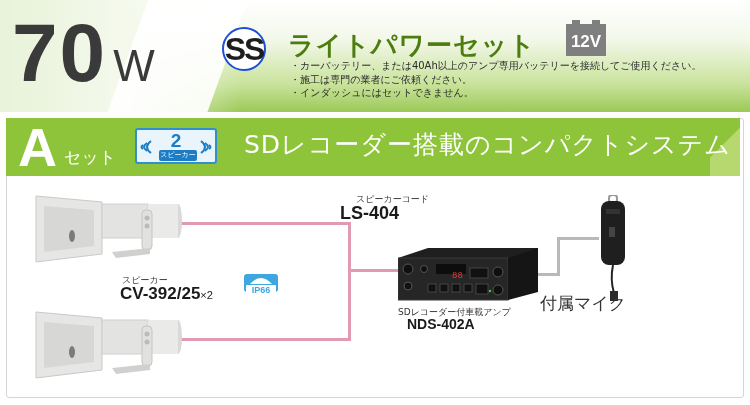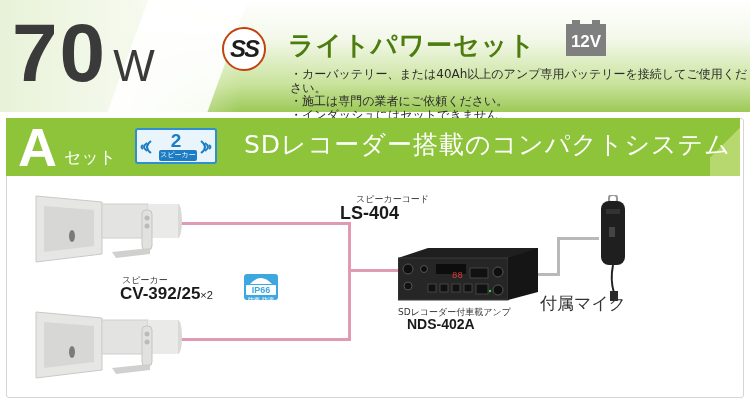--- a/index.html
+++ b/index.html
@@ -22,39 +22,39 @@
   }
   .watt {
     position: absolute; left: 12px; top: 12px; color: #3a3a3a;
     font-family: "Liberation Sans", sans-serif; font-weight: bold; line-height: 1;
   }
   .watt .num { font-size: 82px; letter-spacing: 2px; }
   .watt .unit { font-size: 44px; font-weight: normal; margin-left: 6px; }
 
   .ss-badge {
     position: absolute; left: 222px; top: 27px; width: 44px; height: 44px; border-radius: 50%;
-    background: #ffffff; border: 2px solid #c2410c; display: flex; align-items: center; justify-content: center;
-    font-family: "Liberation Sans", sans-serif; font-weight: bold; font-size: 24px; color: #1e1e1e; letter-spacing: -2px; font-style: italic;
+    background: #ffffff; border: 2px solid #1d4ed8; display: flex; align-items: center; justify-content: center;
+    font-family: "Liberation Sans", sans-serif; font-weight: bold; font-size: 32px; color: #1e1e1e; letter-spacing: -2px;
   }
   .set-title {
     position: absolute; left: 288px; top: 28px; font-size: 26px; font-weight: bold; color: #4d7c0f;
     letter-spacing: 1px;
   }
   .battery {
     position: absolute; left: 566px; top: 20px; width: 40px; height: 36px;
   }
   .battery .term { position: absolute; top: 0; width: 8px; height: 5px; background: #7f7f7f; }
   .battery .body {
     position: absolute; top: 4px; left: 0; width: 40px; height: 32px; background: #7f7f7f;
   }
   .battery .label {
     position: absolute; left: 4px; top: 12px; width: 32px; height: 20px; color: #fff;
     font-family: "Liberation Sans", sans-serif; font-weight: bold; font-size: 17px; text-align: center; line-height: 20px;
   }
-  .notes { position: absolute; left: 290px; top: 68px; font-size: 12px; color: #2a2a2a; line-height: 13.5px; }
+  .notes { position: absolute; left: 290px; top: 59px; font-size: 10px; color: #2a2a2a; line-height: 13.5px; }
 
   
   .panel {
     position: absolute; left: 6px; top: 118px; width: 738px; height: 280px;
     border: 1px solid #d5d5d5; border-radius: 3px; background: #ffffff;
   }
   .banner {
     position: absolute; left: 6px; top: 118px; width: 734px; height: 58px;
     background: #8dc43a; overflow: hidden;
   }
@@ -92,21 +92,21 @@
   .wire { position: absolute; background: #e09ab3; }
   .wire.grey { background: #b9b9b9; }
 
   
   .speaker { position: absolute; width: 150px; height: 76px; }
 
   .lbl-small { position: absolute; font-size: 9px; color: #333; text-align: center; }
   .lbl-big { position: absolute; font-family: "Liberation Sans", sans-serif; font-weight: bold; color: #1a1a1a; }
 
   .ip-badge {
-    position: absolute; left: 244px; top: 274px; width: 34px; height: 26px; background: #3ea7e0; border-radius: 3px;
+    position: absolute; left: 244px; top: 274px; width: 34px; height: 18px; background: #3ea7e0; border-radius: 3px;
     color: #fff; text-align: center;
   }
   .ip-badge .ipnum { position: absolute; top: 11px; left: 2px; width: 30px; height: 10px; background: #fff; color: #3ea7e0;
     font-family: "Liberation Sans", sans-serif; font-weight: bold; font-size: 9px; line-height: 10px; border-radius: 1px; }
   .ip-badge .ipsub { position: absolute; top: 22px; left: 0; width: 34px; font-size: 6px; line-height: 8px; }
 
   .amp { position: absolute; left: 398px; top: 244px; width: 140px; height: 58px; }
   .mic { position: absolute; left: 598px; top: 195px; width: 30px; height: 110px; }
 </style>
 </head>

